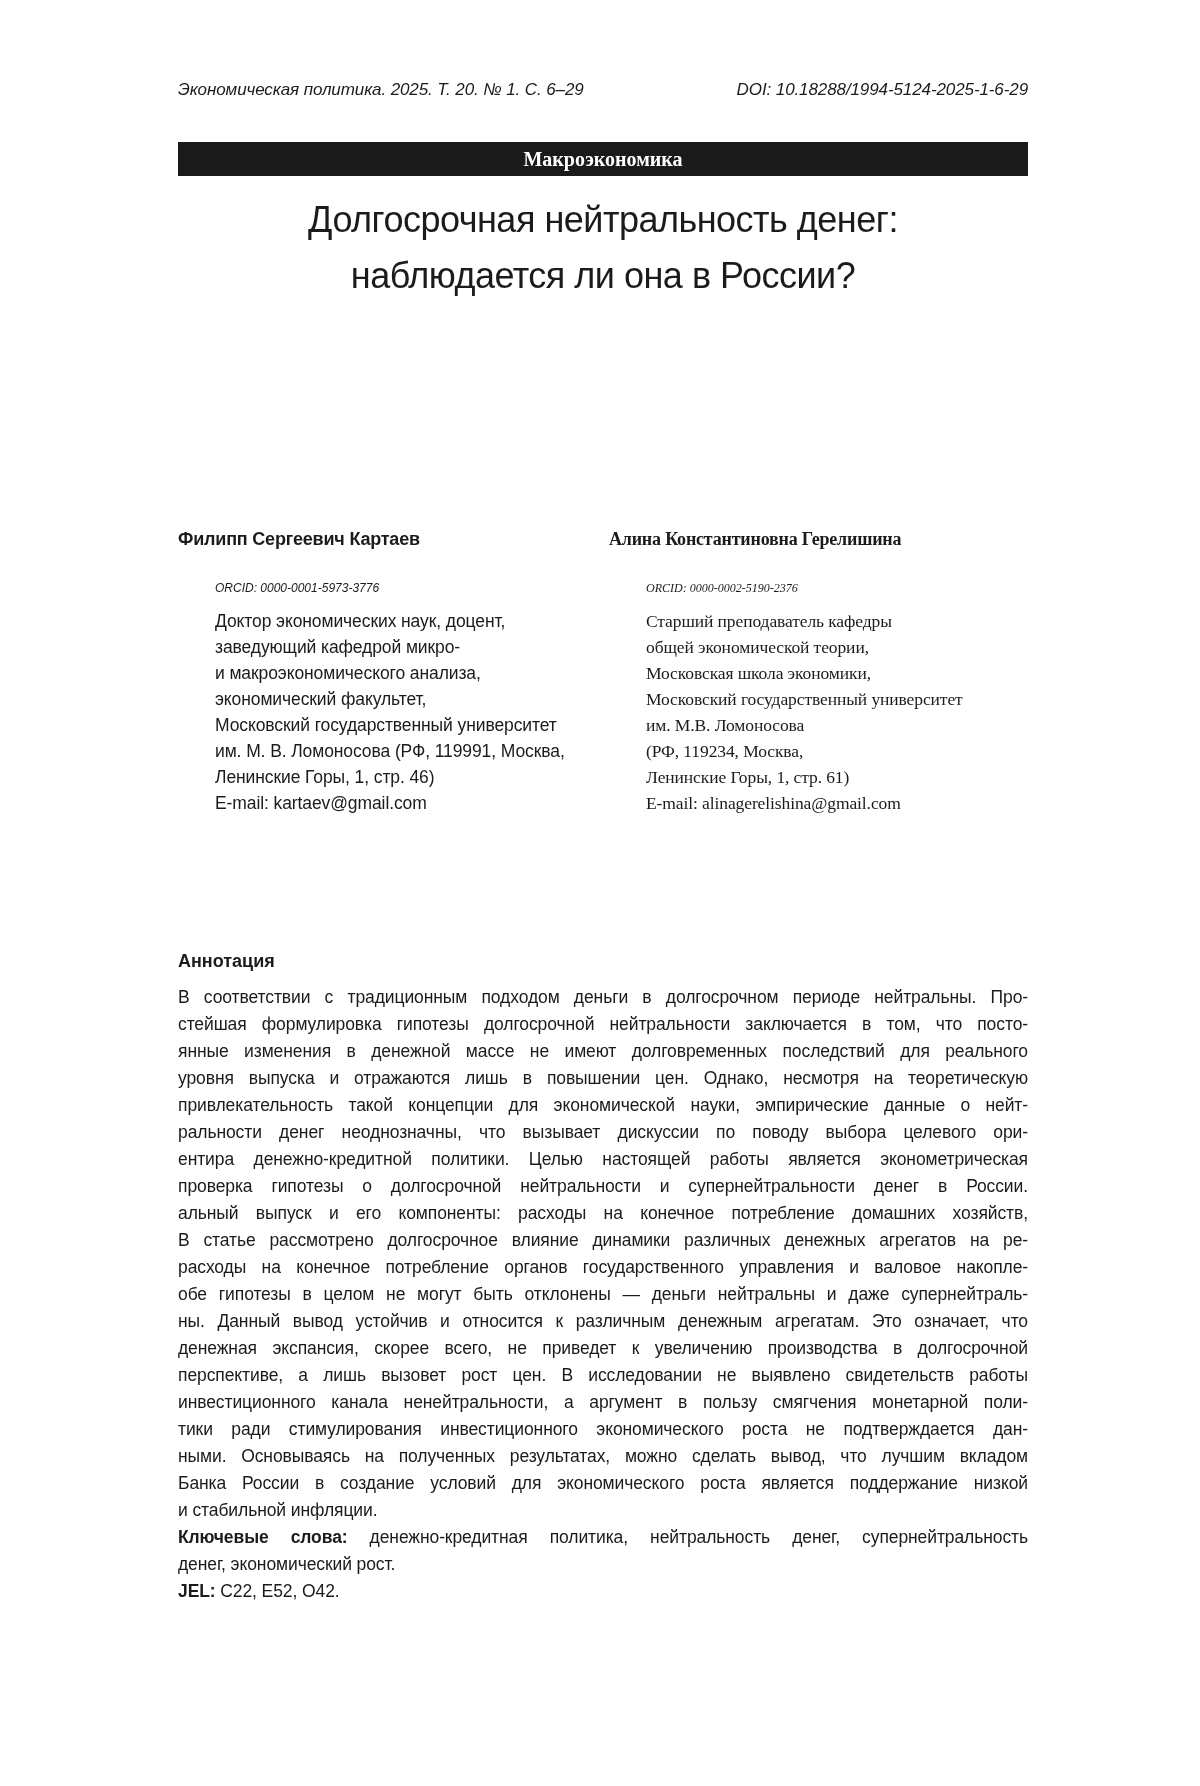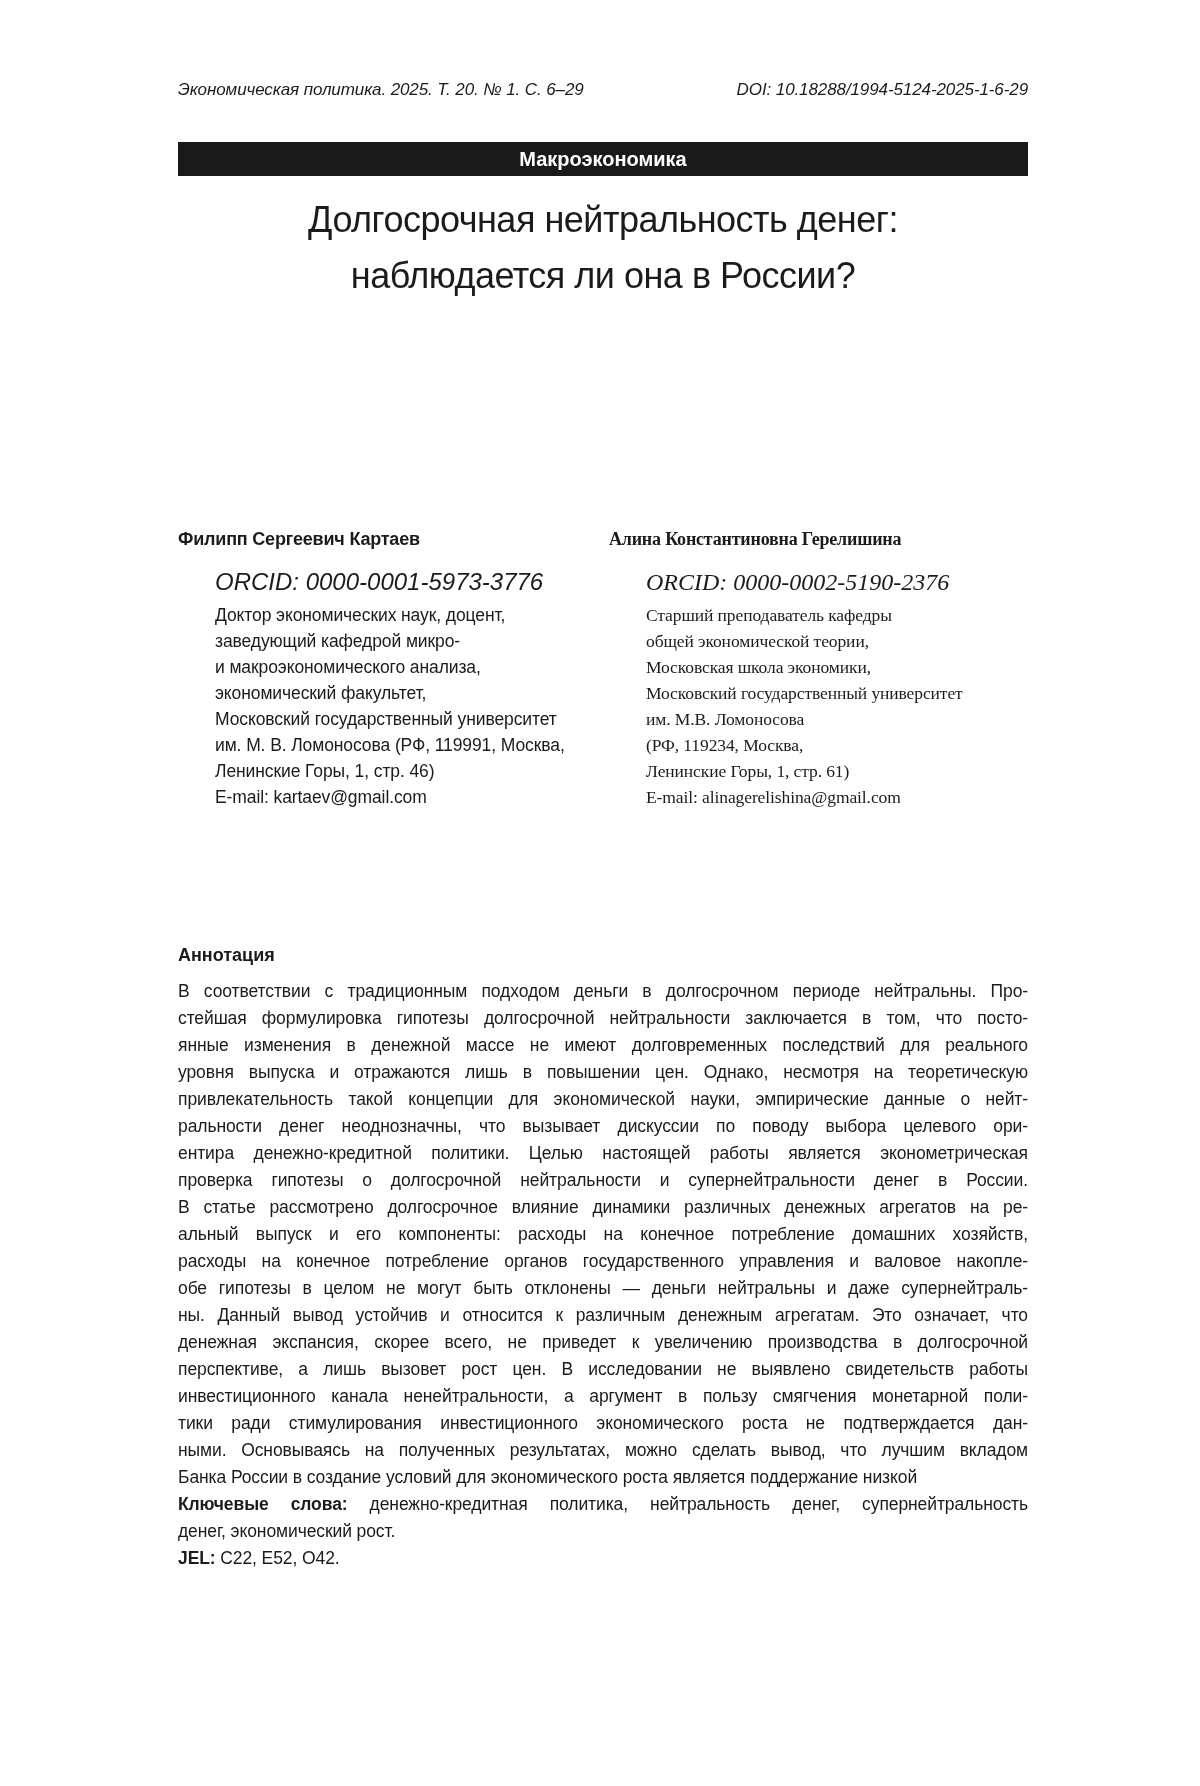--- a/index.html
+++ b/index.html
@@ -34,20 +34,21 @@
   .banner {
     margin-top: 42px;
     height: 34px;
     background: var(--banner-bg);
     color: var(--banner-fg);
     display: flex;
     align-items: center;
     justify-content: center;
     font-size: 20px;
     font-weight: bold;
+    font-family: Liberation Serif, serif;
   }
   .title {
     margin-top: 16px;
     text-align: center;
     font-size: 36px;
     font-weight: 400;
     line-height: 56px;
     letter-spacing: -0.5px;
   }
   .authors {
@@ -56,22 +57,22 @@
   }
   .author-col-left  { width: 431px; }
   .author-col-right { flex: 1; font-family: Liberation Serif, serif; }
   .author-name {
     font-size: 18px;
     font-weight: bold;
     line-height: 22px;
     letter-spacing: -0.2px;
   }
   .author-orcid {
-    margin: 21px 0 0 37px;
-    font-size: 24px;
+    margin: 27px 0 0 37px;
+    font-size: 12px;
     font-style: italic;
     line-height: 22px;
   }
   .author-details {
     margin: 9px 0 0 37px;
     font-size: 17.5px;
     line-height: 26px;
     letter-spacing: -0.1px;
   }
   .abstract { margin-top: 133px; }
@@ -178,43 +179,44 @@
           <div class="line just">уровня выпуска и отражаются лишь в повышении цен. Однако, несмотря на теоретическую</div>
 
           <div class="line just">привлекательность такой концепции для экономической науки, эмпирические данные о нейт-</div>
 
           <div class="line just">ральности денег неоднозначны, что вызывает дискуссии по поводу выбора целевого ори-</div>
 
           <div class="line just">ентира денежно-кредитной политики. Целью настоящей работы является эконометрическая</div>
 
           <div class="line just">проверка гипотезы о долгосрочной нейтральности и супернейтральности денег в России.</div>
 
+          <div class="line just">альный выпуск и его компоненты: расходы на конечное потребление домашних хозяйств,</div>
+
           <div class="line just">В статье рассмотрено долгосрочное влияние динамики различных денежных агрегатов на ре-</div>
 
-          <div class="line just">альный выпуск и его компоненты: расходы на конечное потребление домашних хозяйств,</div>
-
           <div class="line just">расходы на конечное потребление органов государственного управления и валовое накопле-</div>
 
 
           <div class="line just">обе гипотезы в целом не могут быть отклонены — деньги нейтральны и даже супернейтраль-</div>
 
           <div class="line just">ны. Данный вывод устойчив и относится к различным денежным агрегатам. Это означает, что</div>
 
           <div class="line just">денежная экспансия, скорее всего, не приведет к увеличению производства в долгосрочной</div>
 
           <div class="line just">перспективе, а лишь вызовет рост цен. В исследовании не выявлено свидетельств работы</div>
 
           <div class="line just">инвестиционного канала ненейтральности, а аргумент в пользу смягчения монетарной поли-</div>
 
           <div class="line just">тики ради стимулирования инвестиционного экономического роста не подтверждается дан-</div>
 
           <div class="line just">ными. Основываясь на полученных результатах, можно сделать вывод, что лучшим вкладом</div>
 
           <div class="line just">Банка России в создание условий для экономического роста является поддержание низкой</div>
 
+          <div class="line just">и стабильной инфляции.</div>
         </div>
 
       <div class="line just">
         <b>Ключевые слова:</b>
         <span>денежно-кредитная политика, нейтральность денег, супернейтральность</span>
       </div>
       <div class="line">
         <span>денег, экономический рост.</span>
       </div>
 

